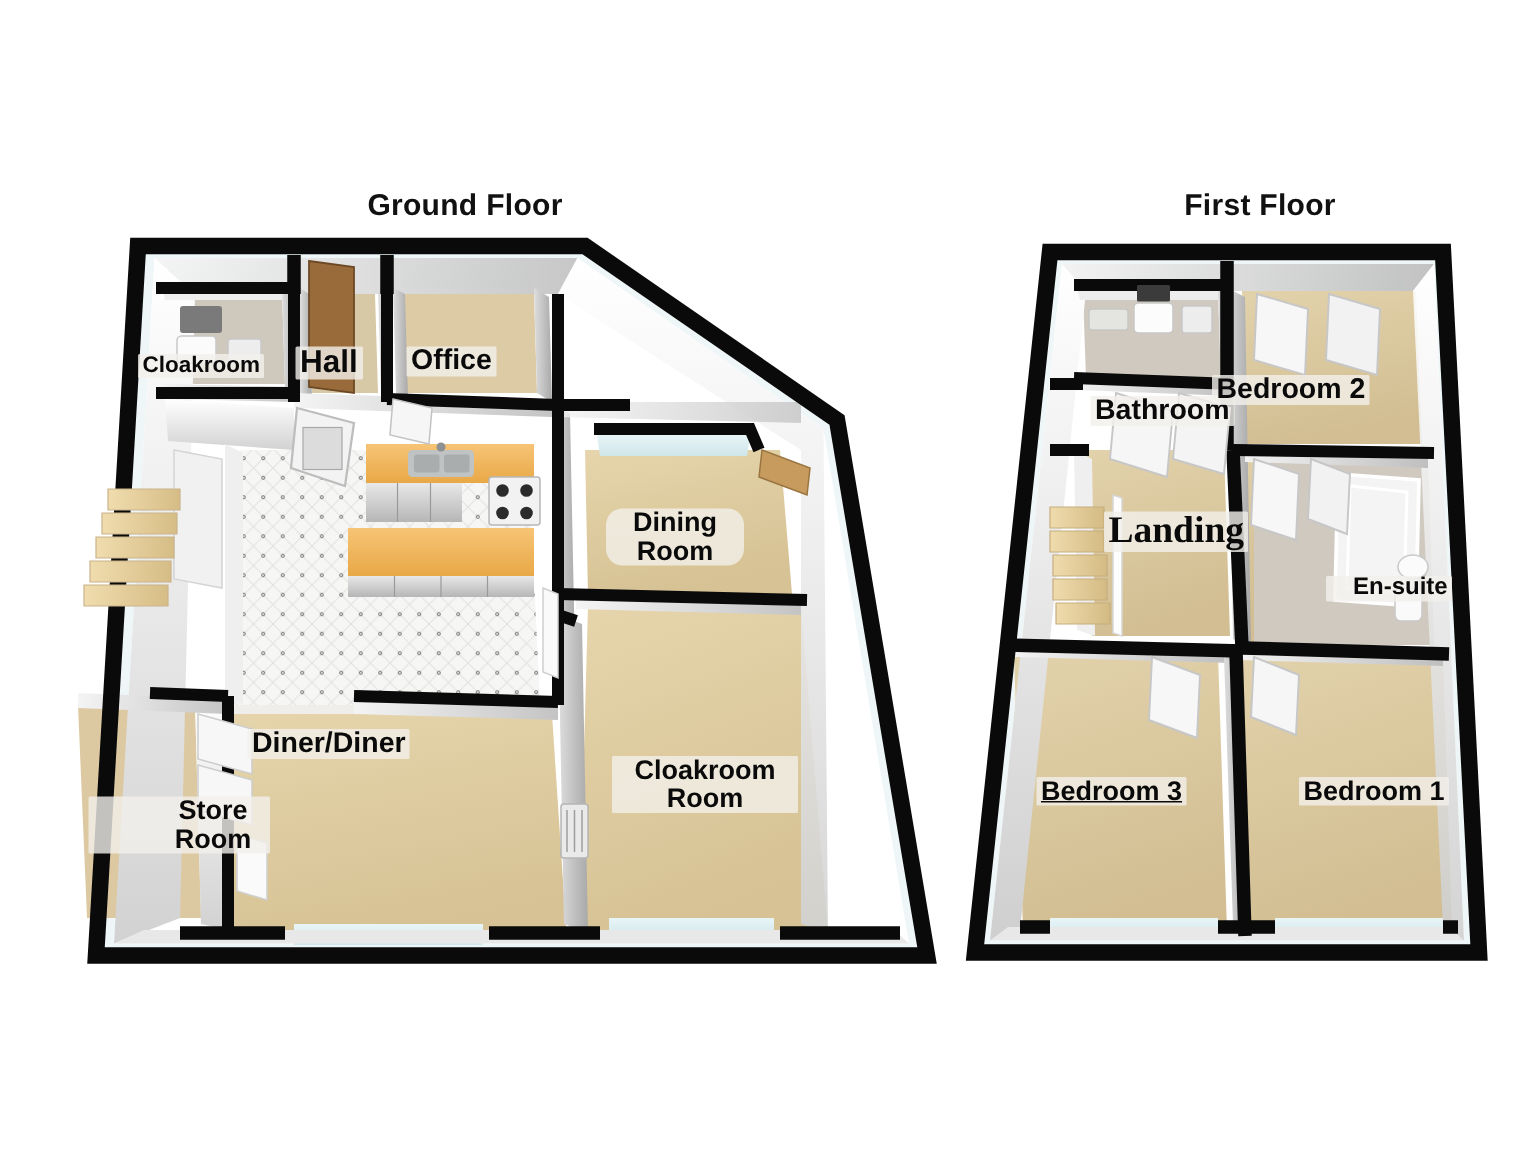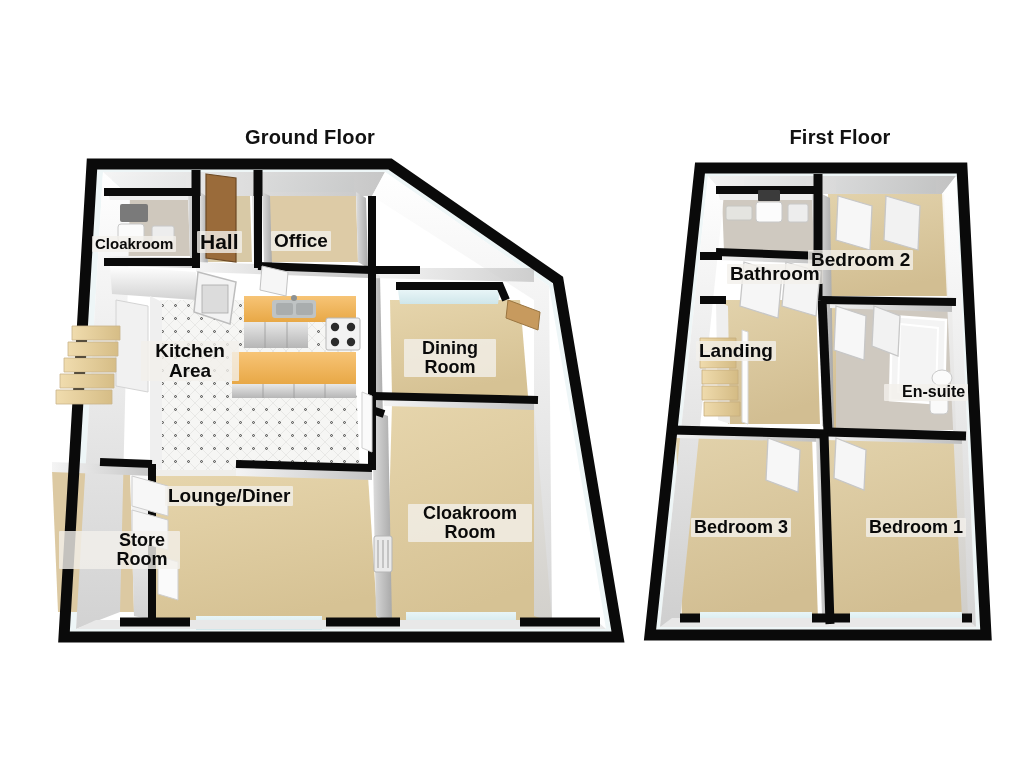--- a/index.html
+++ b/index.html
@@ -384,47 +384,43 @@
       <path d="M836,438 L866,450 L864,490 L834,478 Z" fill="#f6f6f6" stroke="#c7c7c7" stroke-width="1.3"></path>
     </g>
   </svg>
 
   <div class="room-label" style="left:92px;top:236px;font-size:15px;">Cloakroom</div>
 
   <div class="room-label" style="left:197px;top:231px;font-size:21px;">Hall</div>
 
   <div class="room-label" style="left:271px;top:231px;font-size:19px;">Office</div>
 
-  <div class="room-label rl-lines" style="left:141px;top:341px;font-size:19px;width:92px;">
-    <span>Kitchen</span><br>
-    <span>Area</span>
-  </div>
-
-  <div class="room-label rl-lines" style="left:404px;top:339px;font-size:18px;width:86px;">
+
+  <div class="room-label rl-lines" style="left:404px;top:339px;font-size:18px;width:86px;border-radius:11px;">
     <span>Dining</span><br>
     <span>Room</span>
   </div>
 
-  <div class="room-label" style="left:165px;top:486px;font-size:19px;">Lounge/Diner</div>
+  <div class="room-label" style="left:165px;top:486px;font-size:19px;">Diner/Diner</div>
 
   <div class="room-label rl-lines" style="left:408px;top:504px;font-size:18px;width:118px;">
     <span>Cloakroom</span><br>
     <span>Room</span>
   </div>
 
   <div class="room-label rl-lines" style="left:59px;top:531px;font-size:18px;width:70px;padding-left:48px;">
     <span>Store</span><br>
     <span>Room</span>
   </div>
 
   <div class="room-label" style="left:727px;top:236px;font-size:19px;margin-top:28px;">Bathroom</div>
 
   <div class="room-label" style="left:808px;top:250px;font-size:19px;">Bedroom 2</div>
 
-  <div class="room-label" style="left:696px;top:341px;font-size:19px;">Landing</div>
+  <div class="room-label" style="left:736px;top:341px;font-size:25px;font-family:Liberation Serif, serif;">Landing</div>
 
   <div class="room-label" style="left:884px;top:384px;font-size:16px;padding-left:18px;">En-suite</div>
 
-  <div class="room-label" style="left:691px;top:518px;font-size:18px;">Bedroom 3</div>
+  <div class="room-label" style="left:691px;top:518px;font-size:18px;text-decoration:underline;">Bedroom 3</div>
 
   <div class="room-label" style="left:840px;top:518px;font-size:18px;margin-left:26px;">Bedroom 1</div>
 
 </div>
 
 </body></html>

